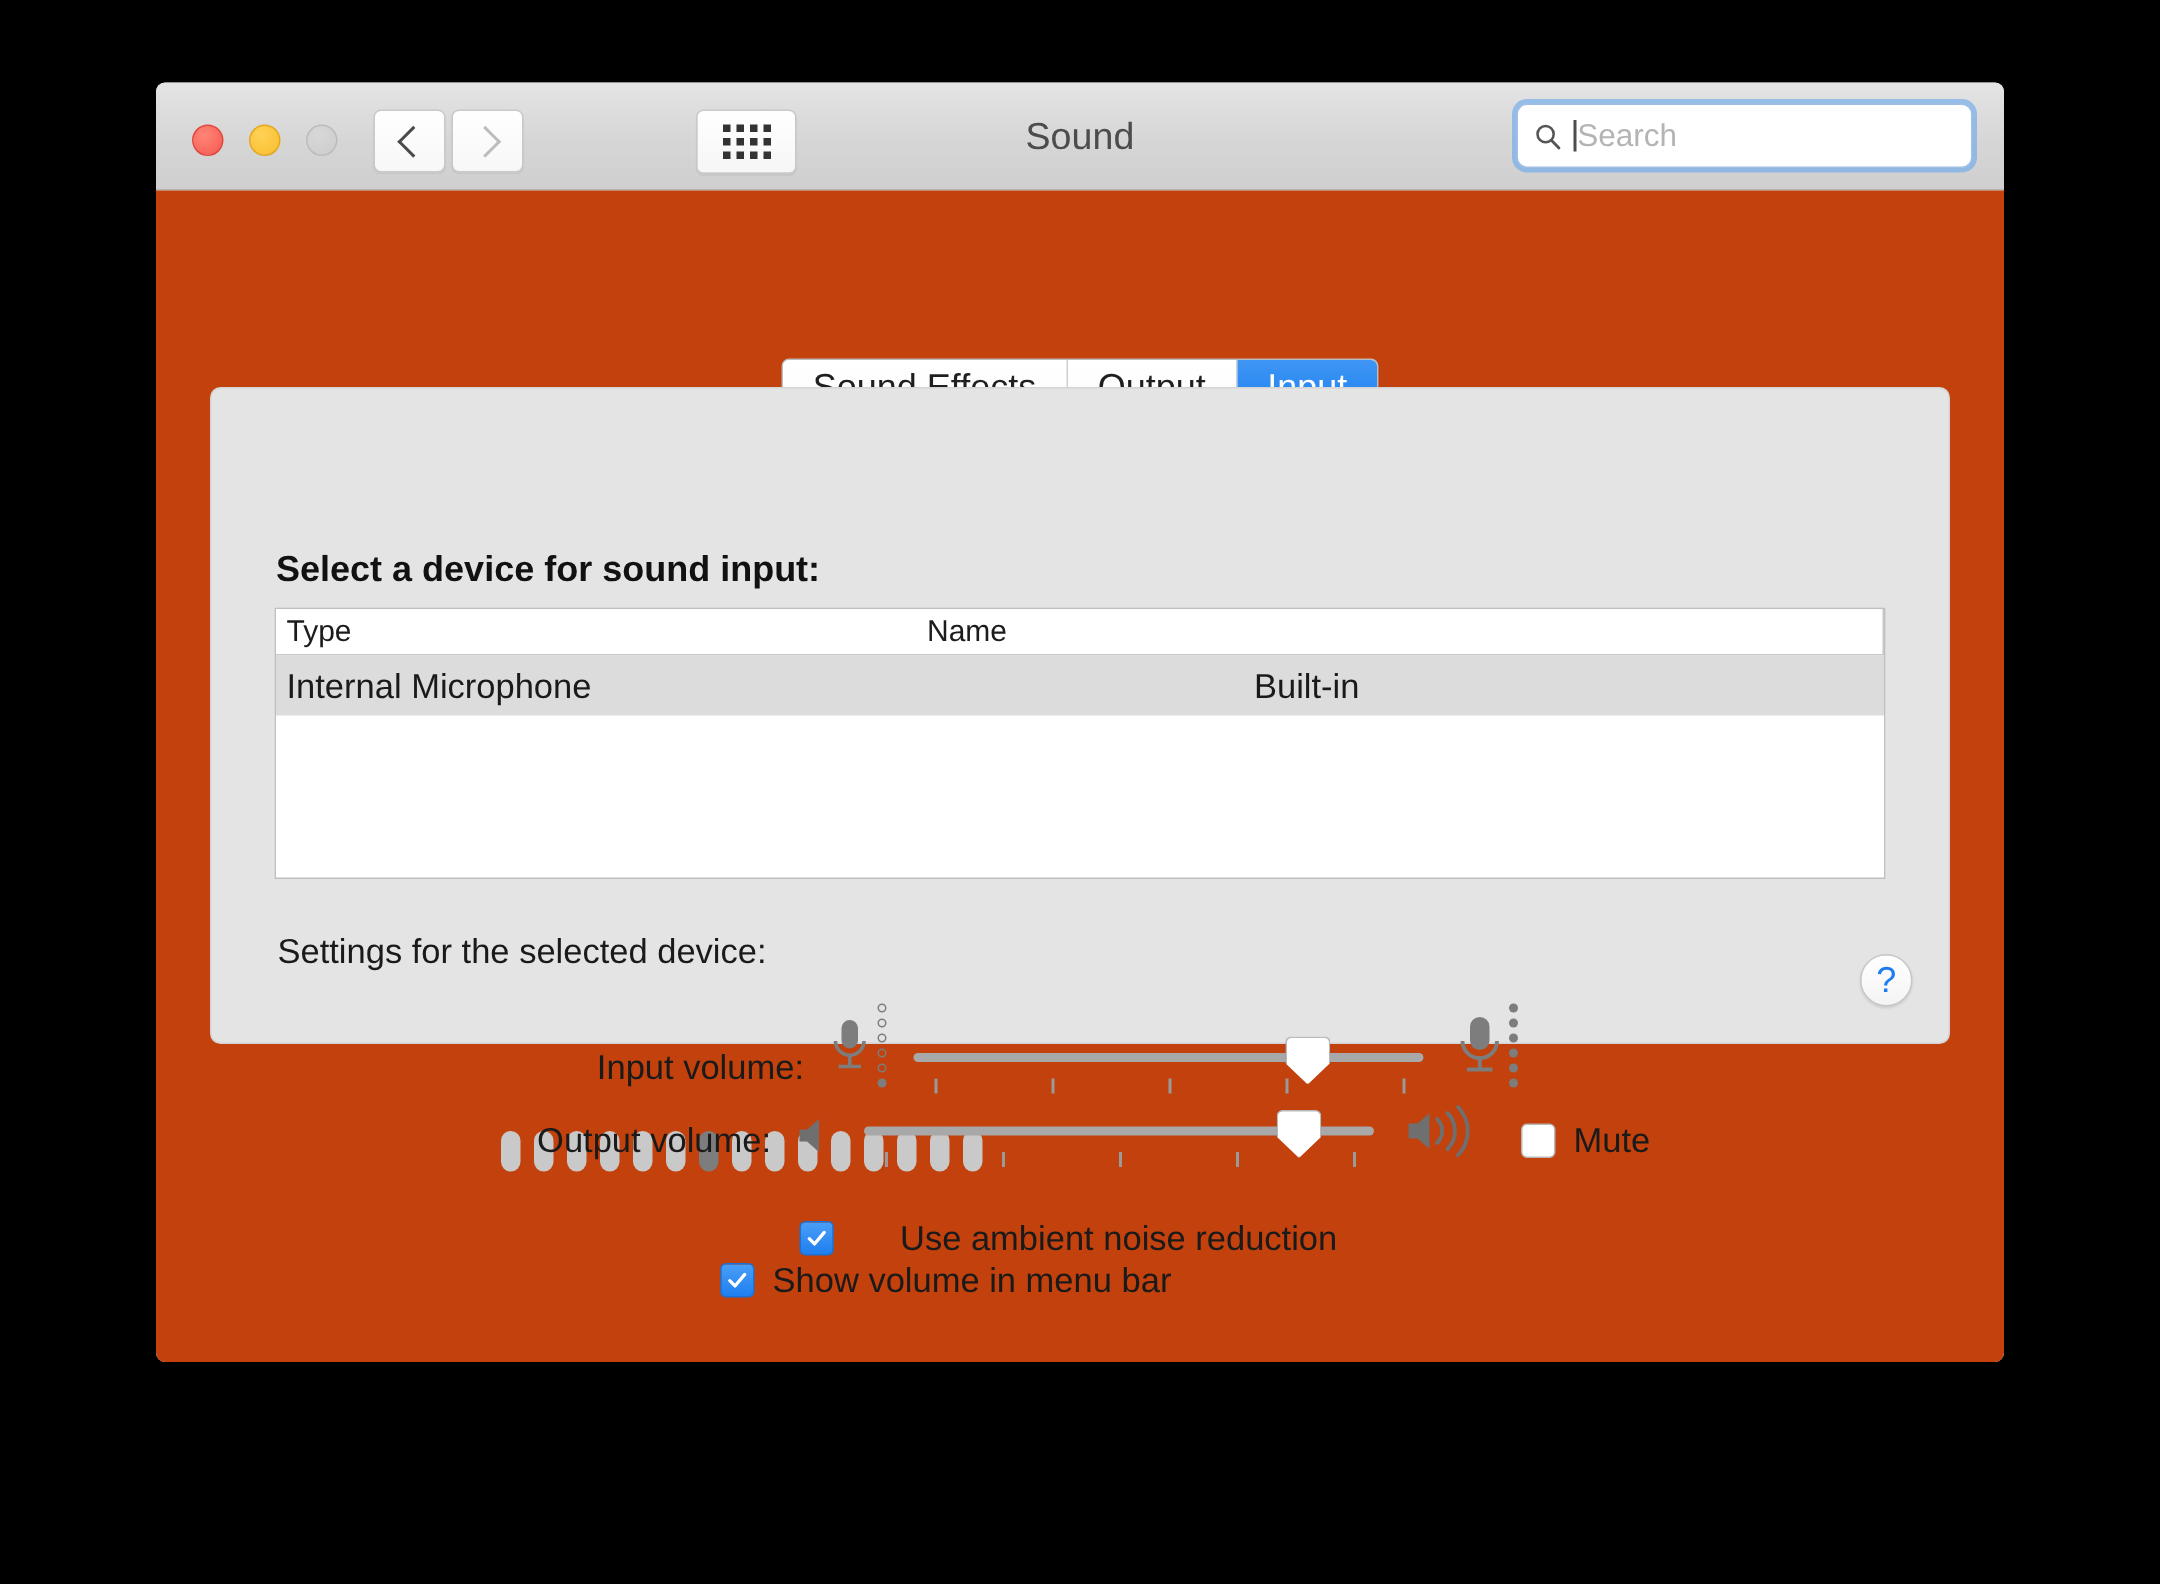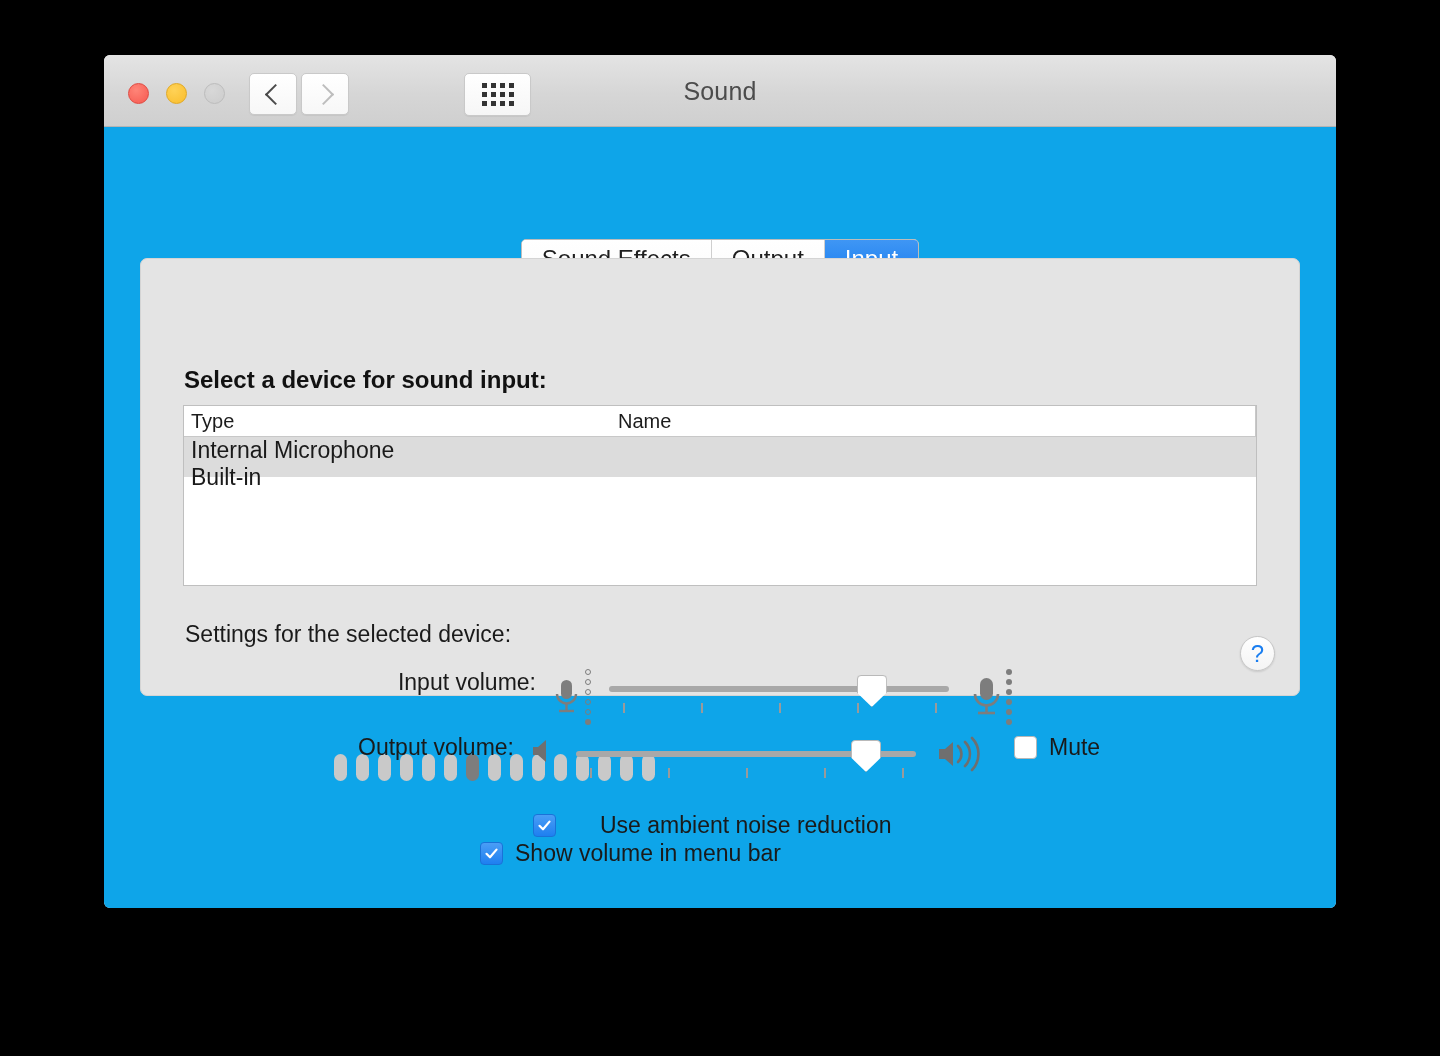--- a/index.html
+++ b/index.html
@@ -136,21 +136,21 @@
   .search-ph {
     font-size: 21px;
     color: #b4b4b4;
     line-height: 1;
   }
 
   
   .body {
     position: relative;
     height: 782px;
-    background: #0ea5e9;
+    background: #c2410c;
   }
 
   
   .tabs {
     position: absolute;
     left: 0; right: 0;
     top: 112px;
     display: flex;
     justify-content: center;
   }
@@ -226,21 +226,20 @@
     padding-left: 7px;
     box-sizing: border-box;
   }
   .th.name { width: 645px; border-right: 1px solid #c8c8c8; }
   .th.type { flex: 1; }
 
   .trow {
     display: flex;
     height: 40px;
     background: #dcdcdc;
-    flex-direction: column;
   }
   .td {
     font-size: 23px;
     color: #1a1a1a;
     display: flex;
     align-items: center;
     padding-left: 7px;
     box-sizing: border-box;
   }
   .td.name { width: 645px; }
@@ -251,21 +250,21 @@
     left: 44px;
     top: 362px;
     font-size: 23px;
     color: #1a1a1a;
   }
 
   
   .row {
     position: absolute;
     display: flex;
-    align-items: flex-start;
+    align-items: flex-end;
   }
   .row-label {
     font-size: 23px;
     color: #1a1a1a;
     text-align: right;
   }
 
   .slider {
     position: relative;
     width: 340px;
@@ -394,20 +393,28 @@
           <i></i>
         <i></i>
           <i></i>
           <i></i>
           <i></i>
       </span>
     </div>
 
     <div class="win-title">Sound</div>
 
+    <div class="searchwrap">
+      <svg class="search-icon" viewBox="0 0 18 18">
+        <circle cx="7.4" cy="7.4" r="5.4" fill="none" stroke="#555" stroke-width="1.7"></circle>
+        <line x1="11.4" y1="11.6" x2="16.3" y2="16.6" stroke="#555" stroke-width="1.9" stroke-linecap="round"></line>
+      </svg>
+      <span class="caret"></span>
+      <span class="search-ph">Search</span>
+    </div>
   </div>
 
   <div class="body">
 
     <div class="tabs">
       <div class="tabstrip">
         <div class="tab">Sound Effects</div>
         <div class="tab">Output</div>
         <div class="tab active">Input</div>
       </div>

